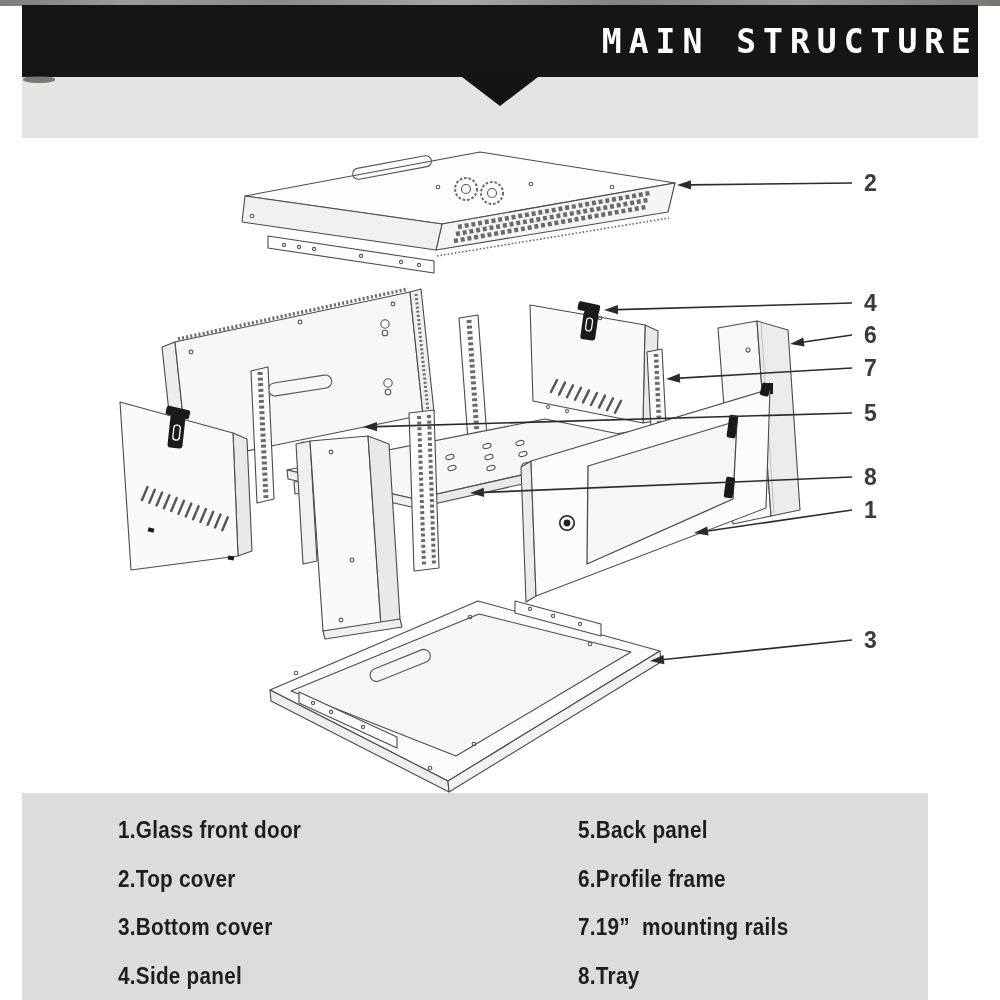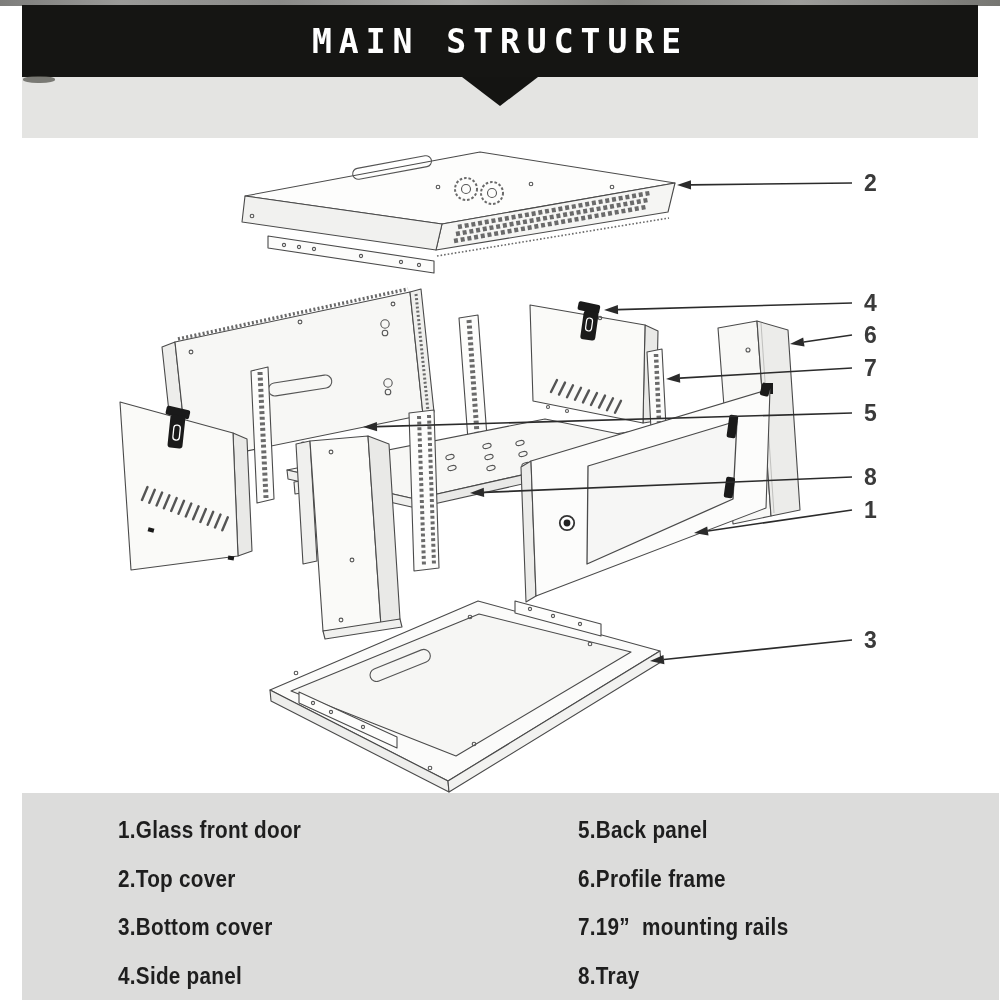--- a/index.html
+++ b/index.html
@@ -2,27 +2,27 @@
 <html><head>
 <meta charset="utf-8">
 <style>
   html,body{margin:0;padding:0;background:#ffffff;}
   .root{position:relative;width:1000px;height:1000px;background:#ffffff;overflow:hidden;
         font-family:"Liberation Sans",sans-serif;}
   .top-strip{position:absolute;left:0;top:0;width:1000px;height:6px;
      background:linear-gradient(90deg,#7d7d7b 0%,#9a9a98 12%,#8a8a88 28%,#a8a8a6 46%,#83837f 62%,#9c9c9a 80%,#767672 100%);}
   .banner{position:absolute;left:22px;top:5px;width:956px;height:72px;background:#151513;
      box-shadow:0 2px 0 rgba(80,80,75,.45);}
-  .banner h1{margin:0;height:72px;line-height:74px;text-align:center;color:#ffffff;
+  .banner h1{margin:0;height:72px;line-height:74px;text-align:right;color:#ffffff;
      font-family:"DejaVu Sans Mono",monospace;font-weight:700;font-size:33px;letter-spacing:7px;}
   .banner-pointer{position:absolute;left:462px;top:77px;width:0;height:0;
      border-left:38px solid transparent;border-right:38px solid transparent;border-top:29px solid #141412;}
   .subband{position:absolute;left:22px;top:77px;width:956px;height:61px;background:#e4e4e2;}
   .smudge{position:absolute;left:23px;top:76px;width:32px;height:7px;background:#55554f;border-radius:45%;opacity:.75;}
-  .legend-panel{position:absolute;left:22px;top:793px;width:977px;height:207px;background:#dcdcdb;}
+  .legend-panel{position:absolute;left:22px;top:793px;width:906px;height:207px;background:#dcdcdb;}
   .legend-col{position:absolute;top:0;height:100%;width:430px;}
   .legend-col-1{left:96px;}
   .legend-col-2{left:556px;}
   .legend-item{position:absolute;left:0;font-weight:700;font-size:23px;color:#1e1e1e;
      transform:scaleX(.9);transform-origin:left center;white-space:pre;letter-spacing:.3px;}
   svg.diagram{position:absolute;left:0;top:0;width:1000px;height:1000px;}
   .ol{fill:#fbfbfa;stroke:#4a4a4a;stroke-width:1.1;stroke-linejoin:round;}
   .perf{stroke:#6a6a6a;fill:none;}
   .scr{fill:none;stroke:#555;stroke-width:1.1;}
   .dark{fill:#1a1a1a;stroke:none;}

